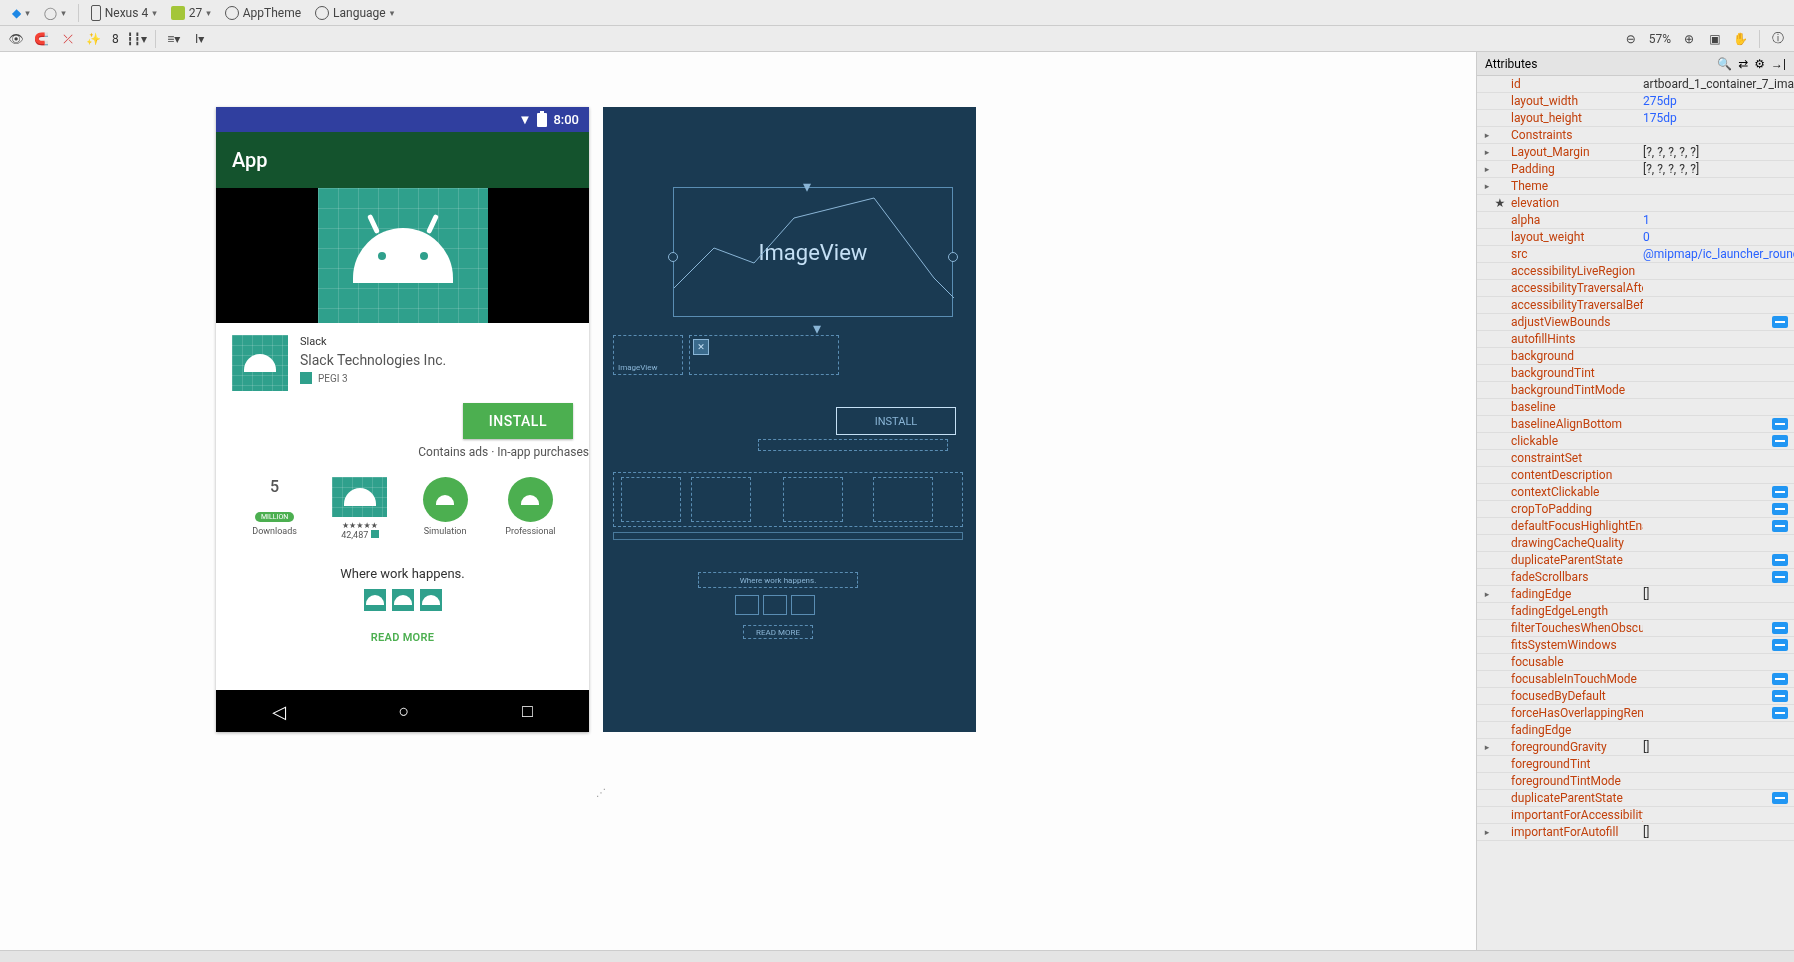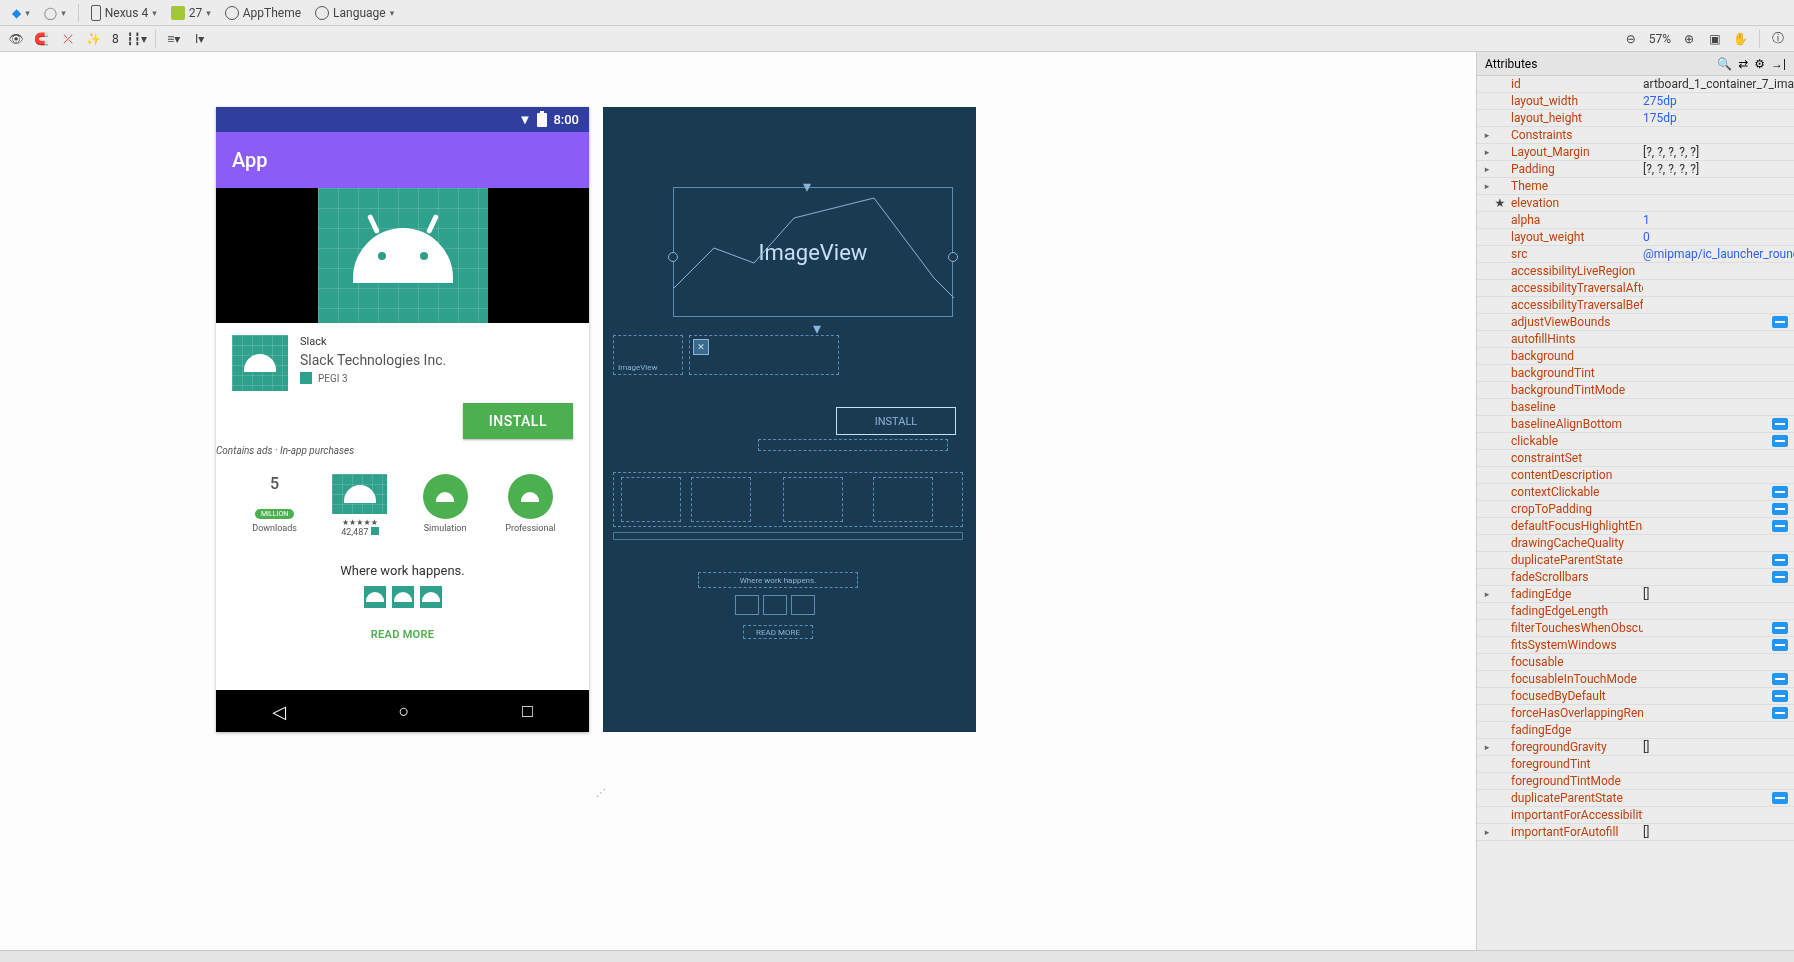--- a/index.html
+++ b/index.html
@@ -22,21 +22,21 @@
 
 .main { display: flex; height: calc(100% - 52px - 12px); }
 .canvas-area { flex: 1; position: relative; background: #fdfdfd; }
 .canvas-inner { position: absolute; left: 216px; top: 55px; display: flex; gap: 14px; }
 
 
 .phone { width: 373px; height: 625px; background: #fff; box-shadow: 0 1px 3px rgba(0,0,0,.3); position: relative; overflow: hidden; }
 .statusbar { height: 25px; background: #303f9f; color: #fff; display: flex; justify-content: flex-end; align-items: center; padding: 0 10px; gap: 6px; font-size: 13px; font-weight: 500; }
 .battery { width: 10px; height: 14px; background: #fff; border-radius: 1px; position: relative; }
 .battery:before { content: ""; position: absolute; top: -2px; left: 3px; width: 4px; height: 2px; background: #fff; }
-.appbar { height: 56px; background: #8b5cf6; color: #fff; display: flex; align-items: center; padding: 0 16px; font-size: 20px; font-weight: 500; }
+.appbar { height: 56px; background: #14532d; color: #fff; display: flex; align-items: center; padding: 0 16px; font-size: 20px; font-weight: 500; }
 
 .hero { height: 135px; background: #000; display: flex; justify-content: center; align-items: center; position: relative; }
 .hero-img { width: 170px; height: 135px; background: #2fa08c; background-image: linear-gradient(rgba(255,255,255,.15) 1px, transparent 1px), linear-gradient(90deg, rgba(255,255,255,.15) 1px, transparent 1px); background-size: 20px 20px; display: flex; align-items: center; justify-content: center; }
 .droid-head { width: 100px; height: 55px; background: #fff; border-radius: 60px 60px 0 0; position: relative; }
 .droid-head:before, .droid-head:after { content: ""; position: absolute; width: 5px; height: 20px; background: #fff; top: -14px; border-radius: 3px; }
 .droid-head:before { left: 18px; transform: rotate(-25deg); }
 .droid-head:after { right: 18px; transform: rotate(25deg); }
 .droid-eye { position: absolute; width: 8px; height: 8px; background: #2fa08c; border-radius: 50%; top: 24px; }
 .droid-eye.l { left: 25px; } .droid-eye.r { right: 25px; }
 
@@ -44,21 +44,21 @@
 .app-icon { width: 56px; height: 56px; background: #2fa08c; background-image: linear-gradient(rgba(255,255,255,.15) 1px, transparent 1px), linear-gradient(90deg, rgba(255,255,255,.15) 1px, transparent 1px); background-size: 10px 10px; display: flex; align-items: center; justify-content: center; }
 .droid-small { width: 32px; height: 18px; background: #fff; border-radius: 20px 20px 0 0; position: relative; }
 .app-meta { flex: 1; }
 .app-title { font-size: 11px; color: #333; }
 .app-dev { font-size: 14px; color: #555; margin-top: 4px; }
 .pegi { font-size: 10px; color: #666; margin-top: 4px; display: flex; align-items: center; gap: 6px; }
 .pegi-ic { width: 12px; height: 12px; background: #2fa08c; }
 
 .install-row { display: flex; justify-content: flex-end; padding: 0 16px 6px; }
 .install-btn { background: #4caf50; color: #fff; padding: 10px 26px; font-size: 14px; font-weight: 500; box-shadow: 0 1px 2px rgba(0,0,0,.3); letter-spacing: .5px; }
-.subtext { text-align: left; font-size: 10px; color: #555; padding-bottom: 10px; font-style: italic; }
+.subtext { text-align: right; font-size: 12px; color: #555; padding-bottom: 10px; }
 
 .stats-row { display: flex; justify-content: space-around; padding: 8px 16px; }
 .stat { text-align: center; font-size: 9px; color: #555; width: 70px; }
 .stat-val { font-size: 16px; color: #555; font-weight: 500; }
 .pill { display: inline-block; background: #4caf50; color: #fff; font-size: 7px; padding: 1px 6px; border-radius: 8px; margin-top: 16px; }
 .stat-img { width: 55px; height: 40px; margin: 0 auto 4px; background: #2fa08c; background-image: linear-gradient(rgba(255,255,255,.15) 1px, transparent 1px), linear-gradient(90deg, rgba(255,255,255,.15) 1px, transparent 1px); background-size: 10px 10px; display: flex; align-items: center; justify-content: center; }
 .stat-circ { width: 45px; height: 45px; margin: 0 auto 4px; background: #4caf50; border-radius: 50%; display: flex; align-items: center; justify-content: center; }
 .droid-tiny { width: 18px; height: 10px; background: #fff; border-radius: 10px 10px 0 0; }
 
 .tagline { text-align: center; font-size: 13px; color: #333; padding: 18px 0 8px; }

